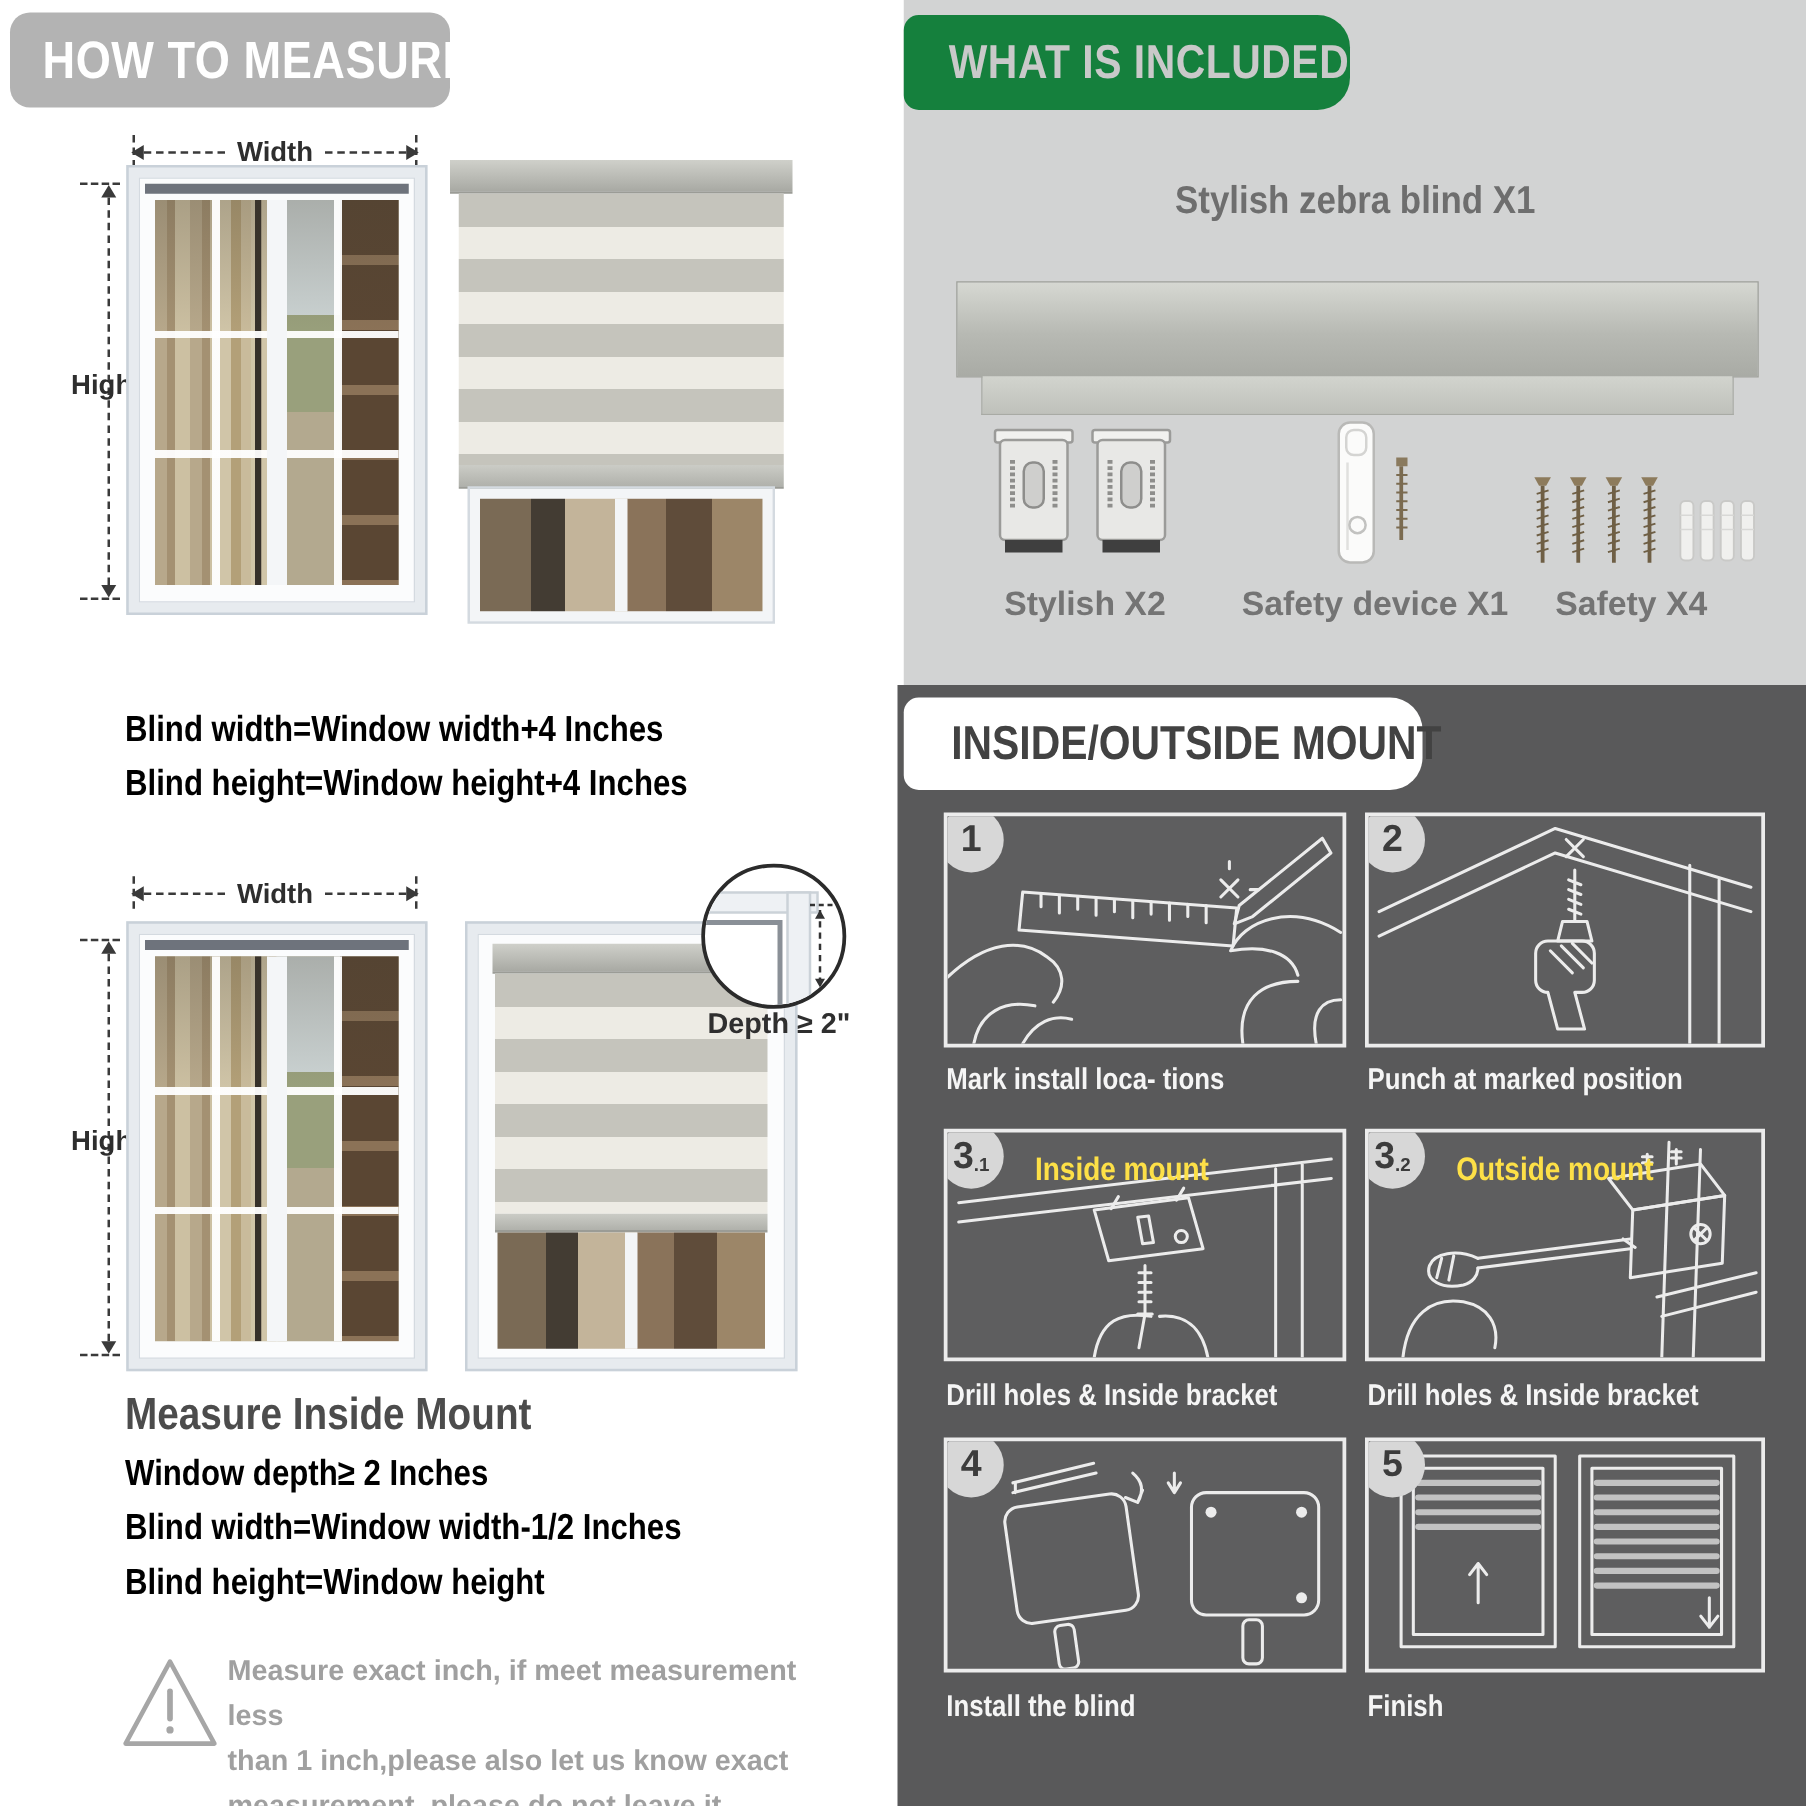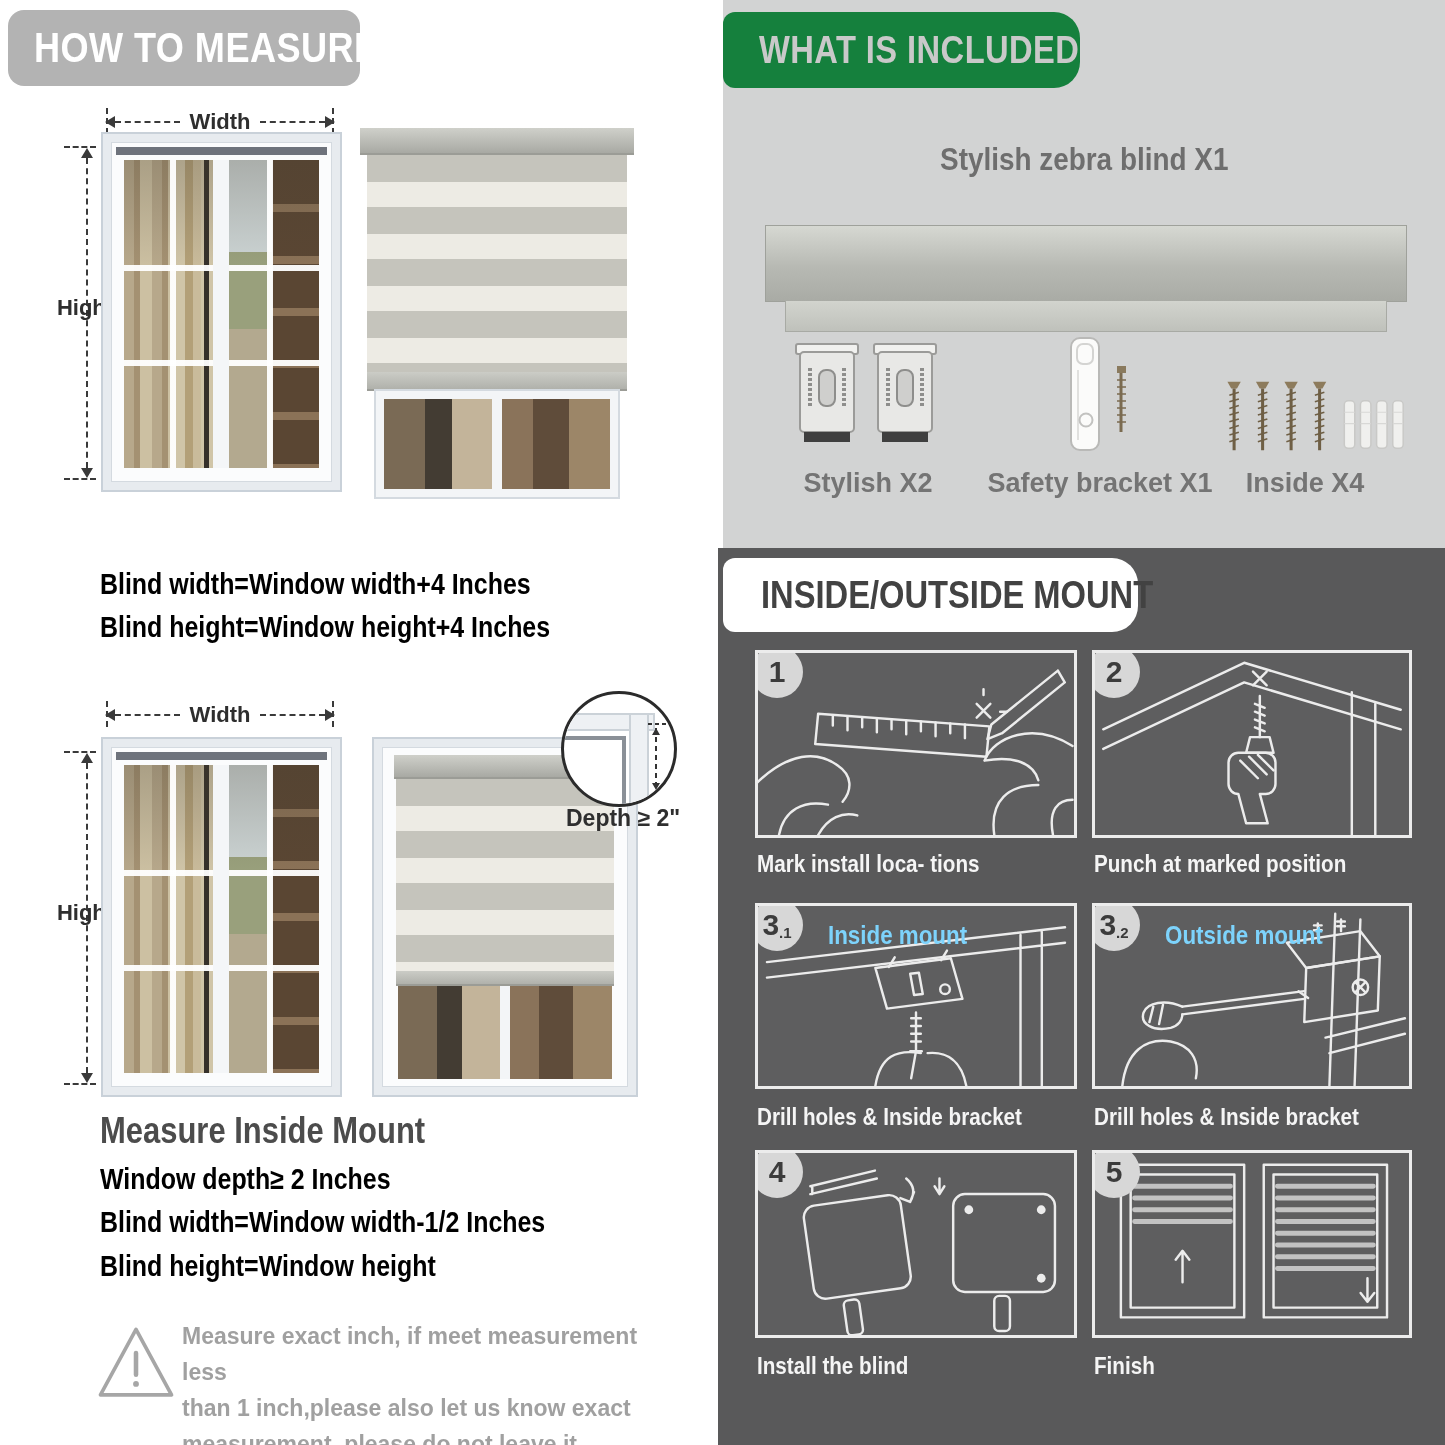--- a/index.html
+++ b/index.html
@@ -66,21 +66,21 @@
   .plabel{font-size:27px;font-weight:bold;color:#747474;text-align:center;}
   .product{font-size:31px;font-weight:bold;color:#6e6e6e;text-align:center;width:100%;}
   .depthlbl{font-size:23px;font-weight:bold;color:#2f2f2f;}
   .warntext{font-size:23px;font-weight:bold;color:#a0a0a0;line-height:36px;white-space:pre-line;}
 
   
   .step{position:absolute;border:3px solid #ececec;box-sizing:border-box;overflow:hidden;background:rgba(255,255,255,0.03);}
   .badge{position:absolute;left:-7px;top:-7px;width:52px;height:52px;border-radius:50%;background:#d7d7d7;
          display:flex;align-items:center;justify-content:center;color:#3c3c3c;font-weight:bold;font-size:30px;}
   .badge .sub{font-size:15px;position:relative;top:7px;font-weight:bold;}
-  .steptitle{position:absolute;left:70px;top:14px;font-size:26px;font-weight:bold;color:#7dd3fc;}
+  .steptitle{position:absolute;left:70px;top:14px;font-size:26px;font-weight:bold;color:#fde047;}
   .caption{position:absolute;font-size:24px;font-weight:bold;color:#f5f5f5;}
   .art{position:absolute;inset:0;width:100%;height:100%;}
   .art path,.art line,.art rect,.art circle,.art polyline,.art ellipse{fill:none;stroke:#ececec;stroke-width:2.5;stroke-linecap:round;stroke-linejoin:round;}
   .art .fillme{fill:#ececec;stroke:none;}
   .art .stripe{stroke:#d4d4d4;stroke-width:5;opacity:.85;}
 
   .depth-circle{border:3px solid #2b2b2b;border-radius:50%;background:#fff;overflow:hidden;}
 </style>
 </head>
 <body>
@@ -290,22 +290,22 @@
           <rect x="151" y="28" width="11" height="50" rx="4"></rect>
         <rect x="168" y="28" width="11" height="50" rx="4"></rect>
           <rect x="185" y="28" width="11" height="50" rx="4"></rect>
       </g>
       <g stroke="#d8d8d6" stroke-width="1.2" fill="none">
         <path d="M134,40 h11 M134,52 h11 M151,40 h11 M151,52 h11 M168,40 h11 M168,52 h11 M185,40 h11 M185,52 h11"></path>
       </g>
     </svg>
 
     <div class="abs plabel" style="left:60px;top:468px;width:170px;">Stylish X2</div>
-    <div class="abs plabel" style="left:262px;top:468px;width:230px;">Safety bracket X1</div>
-    <div class="abs plabel" style="left:497px;top:468px;width:170px;">Inside X4</div>
+    <div class="abs plabel" style="left:262px;top:468px;width:230px;">Safety device X1</div>
+    <div class="abs plabel" style="left:497px;top:468px;width:170px;">Safety X4</div>
   </div>
 
   <div class="abs panel-dark">
     <div class="hdr-mount">
       <span class="cond">INSIDE/OUTSIDE MOUNT</span>
     </div>
 
     <div class="step" style="left:37px;top:102px;width:322px;height:188px;">
       <svg class="art" viewBox="0 0 320 186">
         <path d="M-5,135 C30,100 60,100 80,115 M80,115 C95,125 95,140 85,152 M20,186 C25,160 45,150 70,155 M60,186 C70,168 85,162 100,166"></path>

